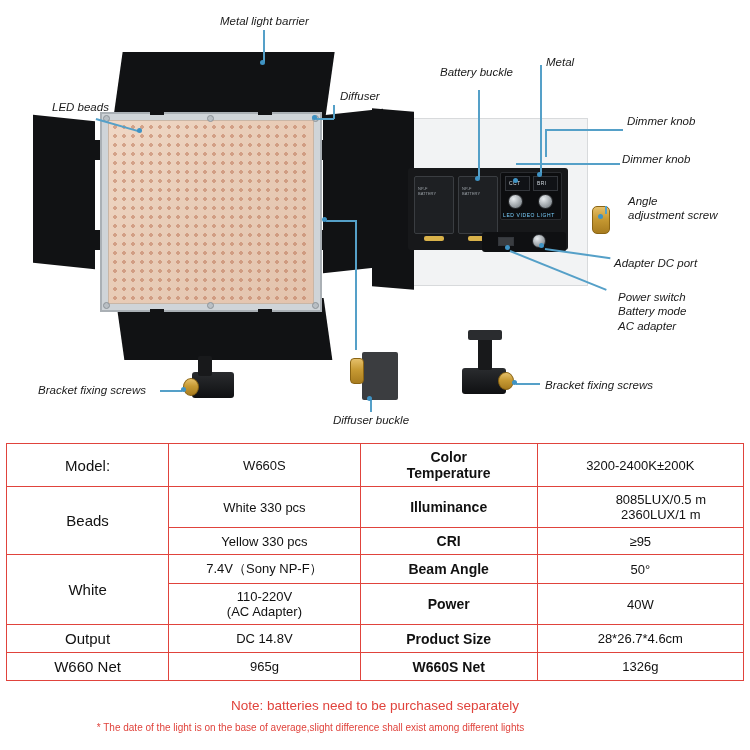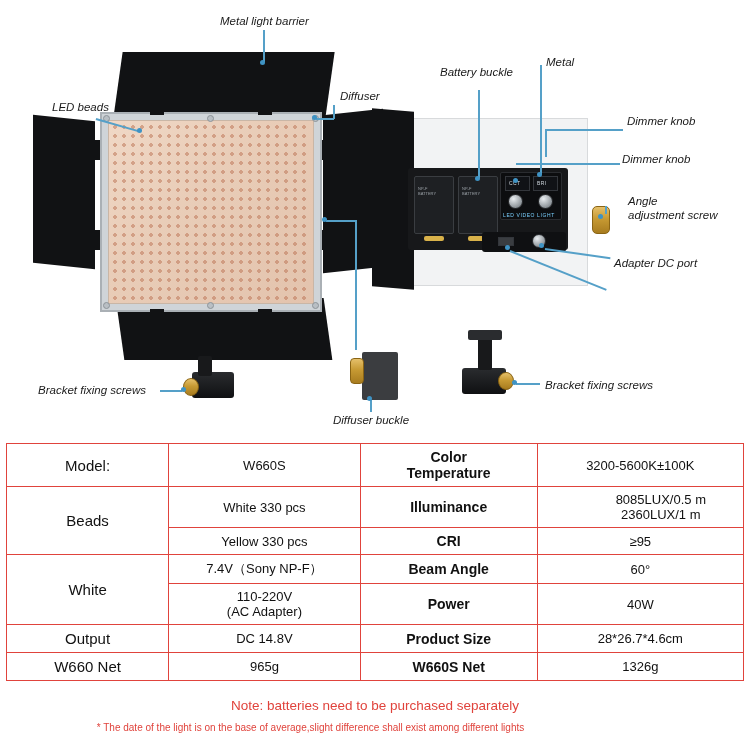--- a/index.html
+++ b/index.html
@@ -253,57 +253,60 @@
   <div class="callout" style="left:220px;top:14px;">Metal light barrier</div>
   <div class="callout" style="left:340px;top:89px;">Diffuser</div>
   <div class="callout" style="left:52px;top:100px;">LED beads</div>
   <div class="callout" style="left:440px;top:65px;">Battery buckle</div>
   <div class="callout" style="left:546px;top:49px;margin-top:6px;">Metal</div>
   <div class="callout" style="left:627px;top:114px;">Dimmer knob</div>
   <div class="callout" style="left:622px;top:152px;">Dimmer knob</div>
   <div class="callout" style="left:628px;top:194px;">Angle
 adjustment screw</div>
   <div class="callout" style="left:614px;top:256px;">Adapter DC port</div>
+  <div class="callout" style="left:618px;top:290px;">Power switch
+Battery mode
+AC adapter</div>
   <div class="callout" style="left:38px;top:383px;">Bracket fixing screws</div>
   <div class="callout" style="left:545px;top:378px;">Bracket fixing screws</div>
   <div class="callout" style="left:333px;top:413px;">Diffuser buckle</div>
 </div>
 
 <table id="spec">
   <colgroup>
     <col style="width:22%">
       <col style="width:26%">
       <col style="width:24%">
       <col style="width:28%">
   </colgroup>
   <tbody>
     <tr>
       <td class="lbl">Model:</td>
       <td class="val">W660S</td>
       <td class="lbl2" style="white-space:pre-line;">Color
 Temperature</td>
-      <td class="val">3200-5600K±100K</td>
+      <td class="val">3200-2400K±200K</td>
     </tr>
     <tr>
       <td class="lbl" rowspan="2">Beads</td>
       <td class="val">White 330 pcs</td>
       <td class="lbl2">Illuminance</td>
       <td class="val" style="white-space:pre-line;padding-left:43px;">8085LUX/0.5 m
 2360LUX/1 m</td>
     </tr>
     <tr>
       <td class="val">Yellow 330 pcs</td>
       <td class="lbl2">CRI</td>
       <td class="val">≥95</td>
     </tr>
     <tr>
       <td class="lbl" rowspan="2">White</td>
       <td class="val">7.4V（Sony NP-F）</td>
       <td class="lbl2">Beam Angle</td>
-      <td class="val">60°</td>
+      <td class="val">50°</td>
     </tr>
     <tr>
       <td class="val" style="white-space:pre-line;">110-220V
 (AC Adapter)</td>
       <td class="lbl2">Power</td>
       <td class="val">40W</td>
     </tr>
     <tr>
       <td class="lbl">Output</td>
       <td class="val">DC 14.8V</td>

